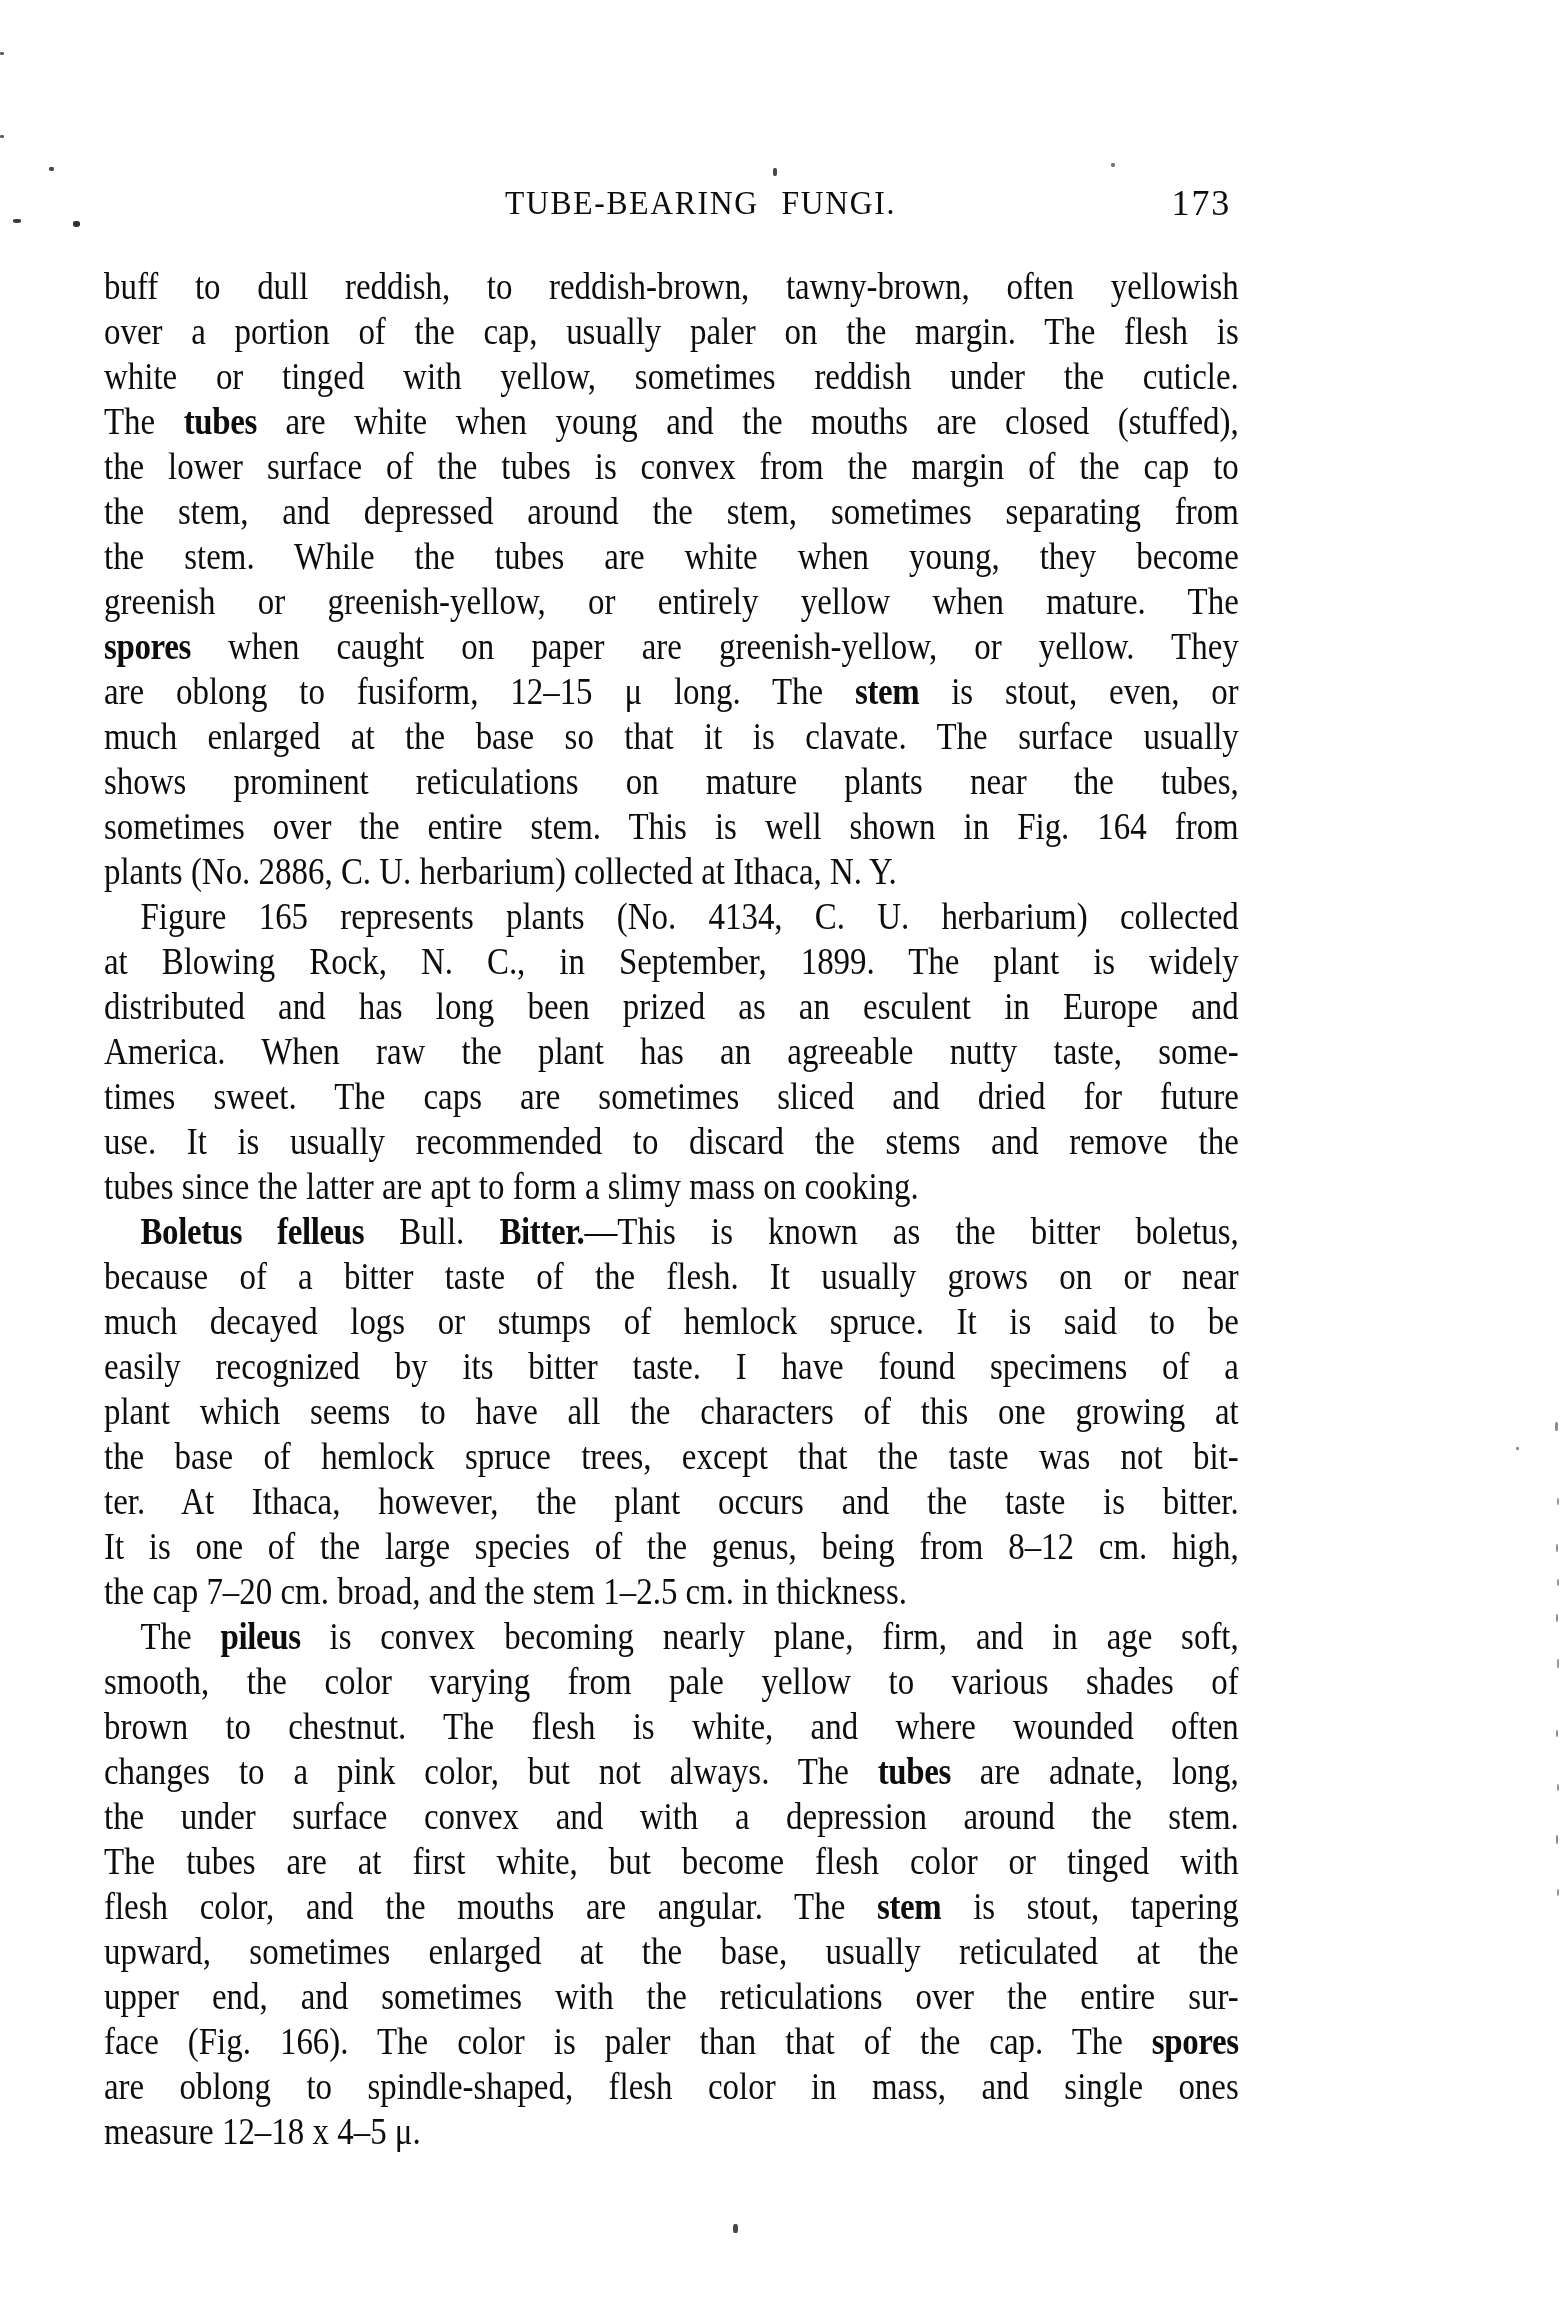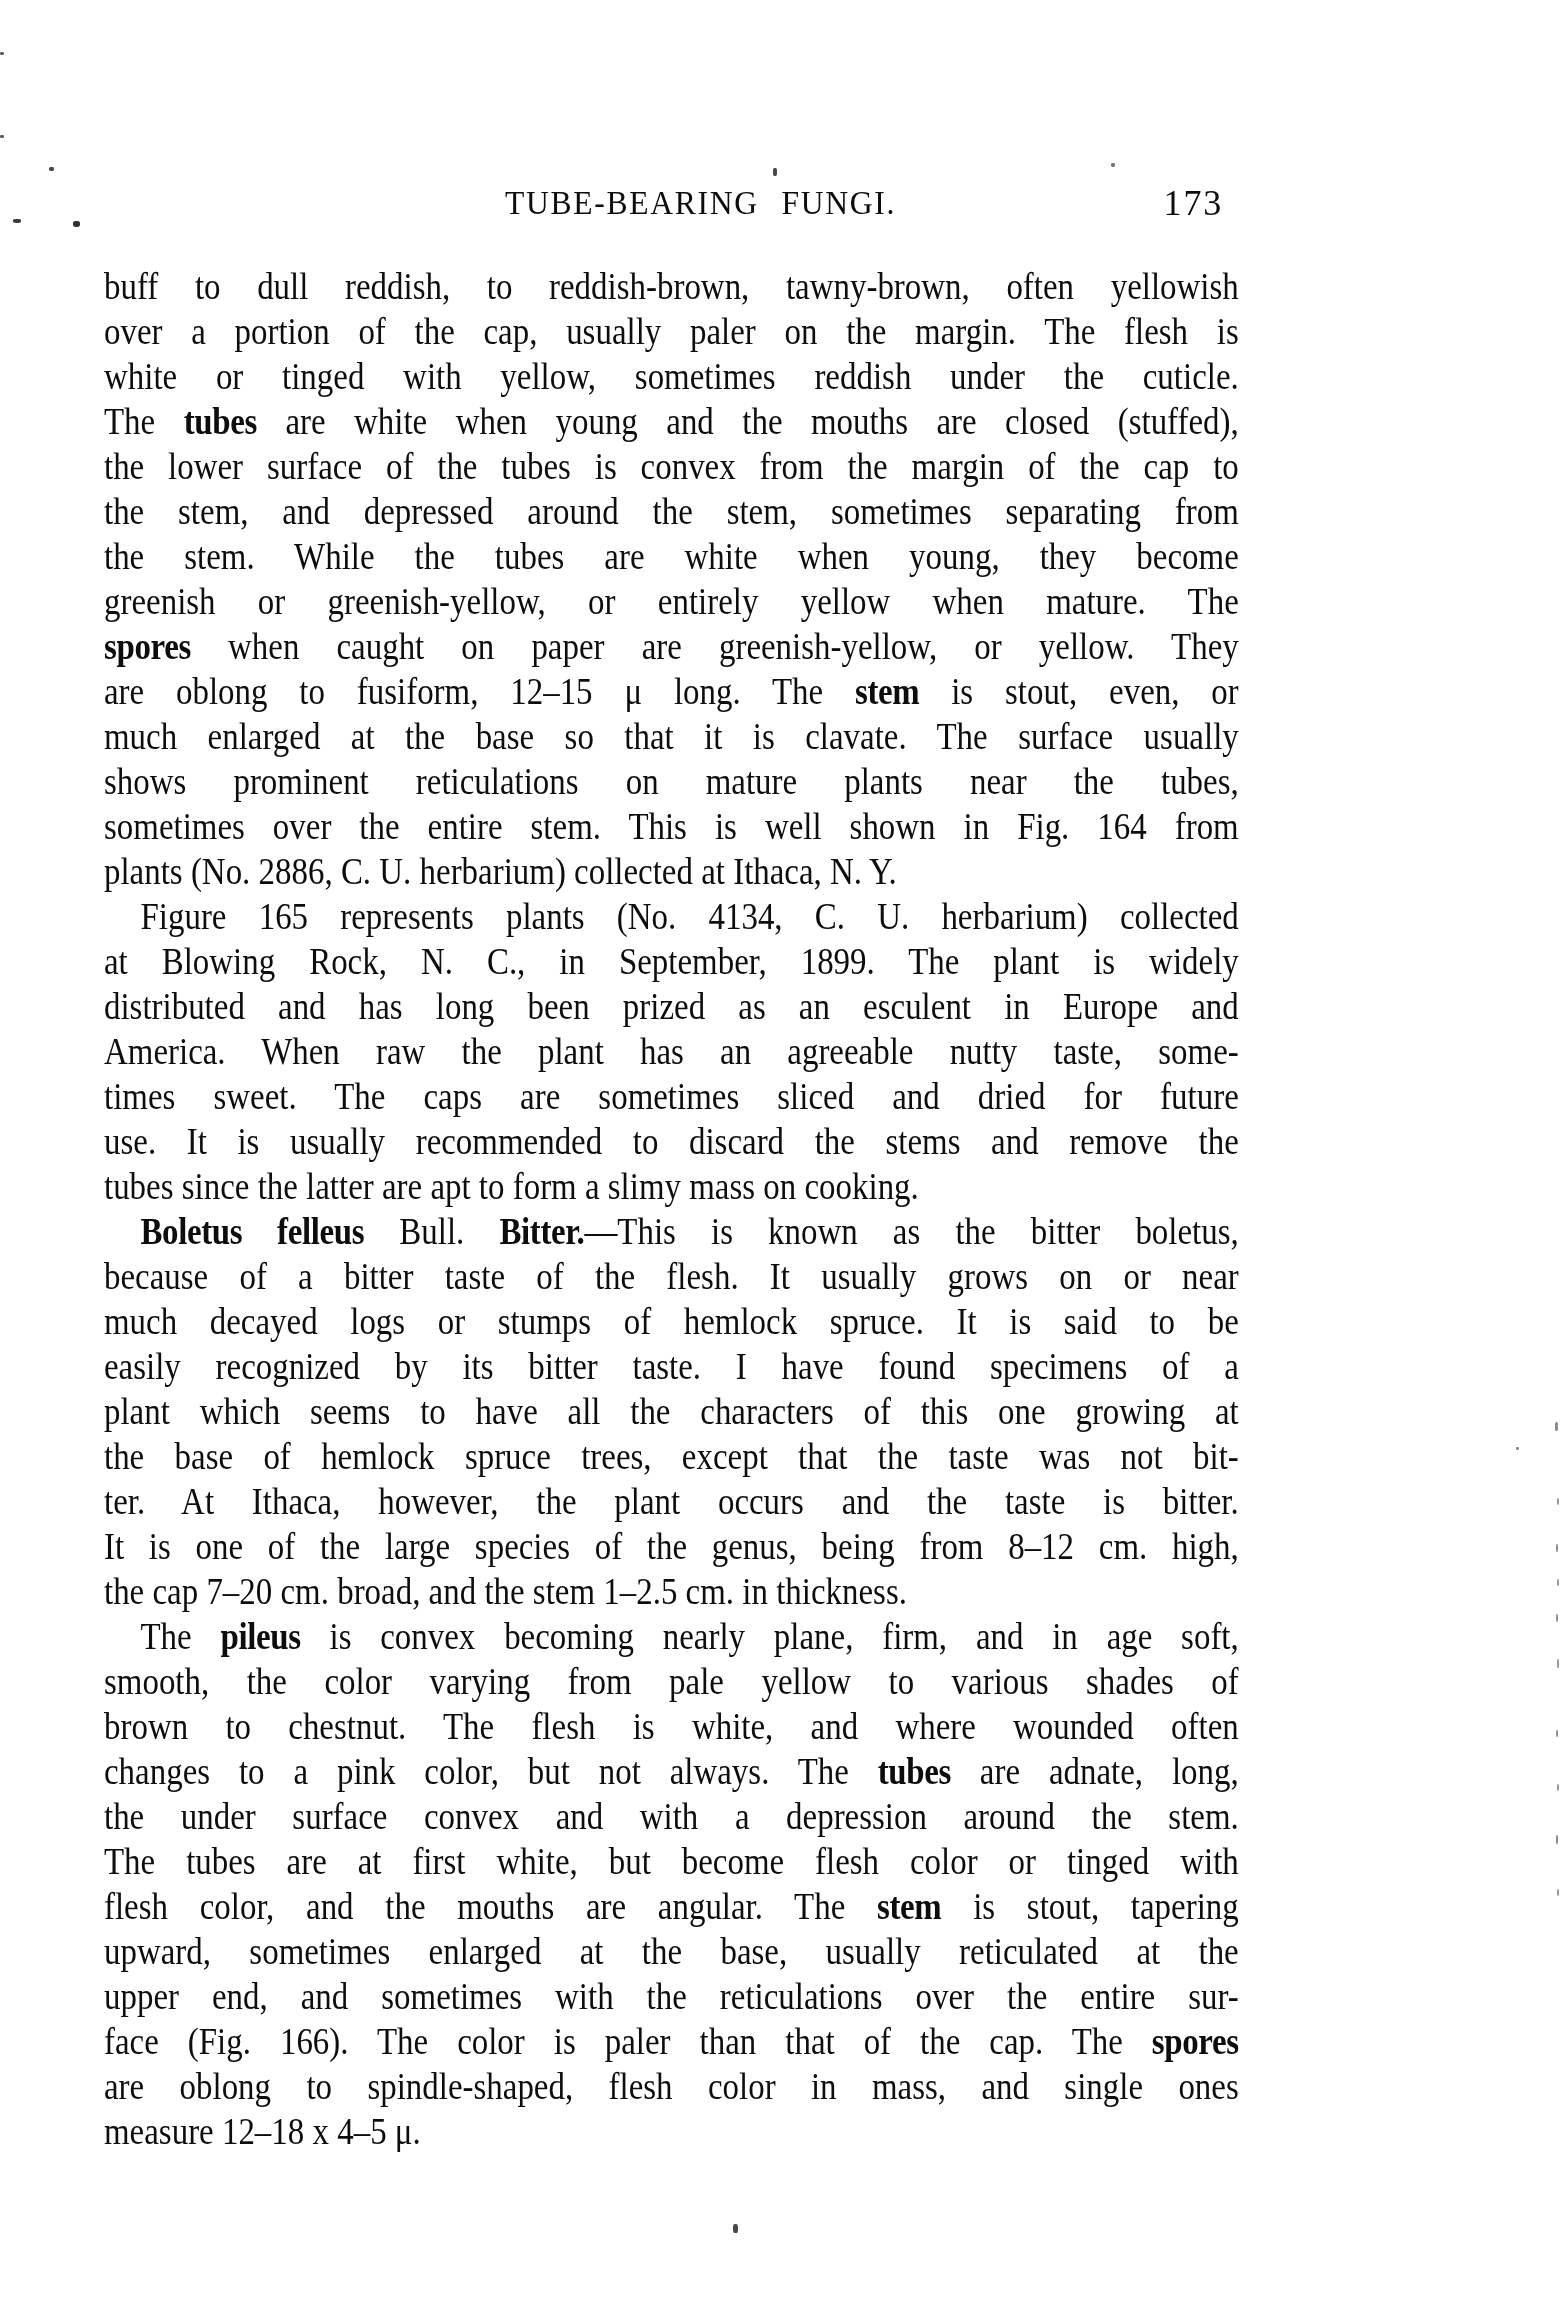--- a/index.html
+++ b/index.html
@@ -12,21 +12,21 @@
   .running-head{
     position:absolute;left:104px;top:184px;width:1135px;height:54px;
   }
   .head-title{
     position:absolute;left:401px;top:0;
     font-size:34px;letter-spacing:1.8px;word-spacing:14.3px;
     transform:scaleX(0.93);transform-origin:0 0;
     white-space:nowrap;
   }
   .page-number{
-    position:absolute;right:16px;top:-1.8px;font-size:36px;letter-spacing:1.8px;
+    position:absolute;right:8px;top:-1.8px;font-size:36px;letter-spacing:1.8px;
   }
   .body-text{
     position:absolute;left:104px;top:264px;width:1275px;
     transform:scaleX(0.89);transform-origin:0 0;
     font-size:37px;line-height:45px;
   }
   .line{
     text-align:justify;text-align-last:justify;
     height:45px;overflow:hidden;white-space:normal;
   }

